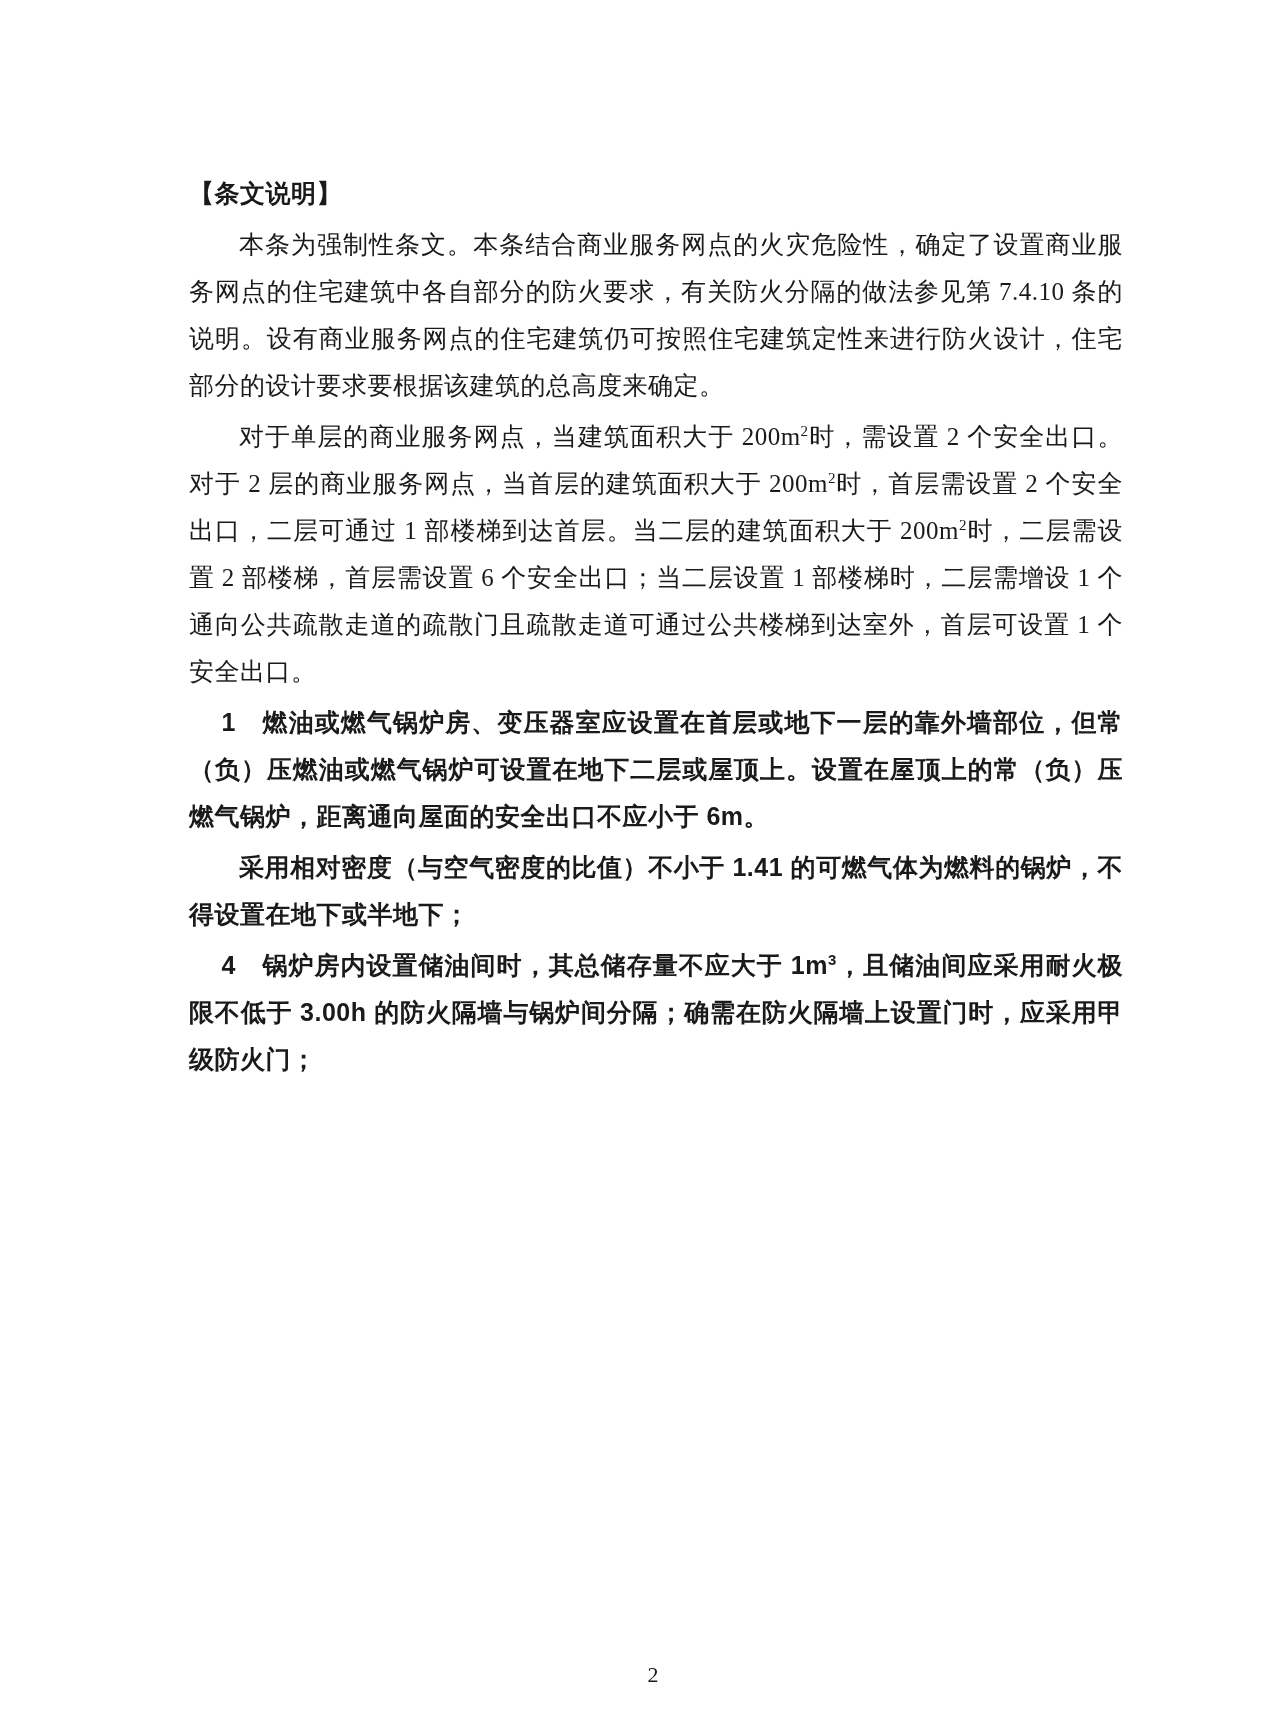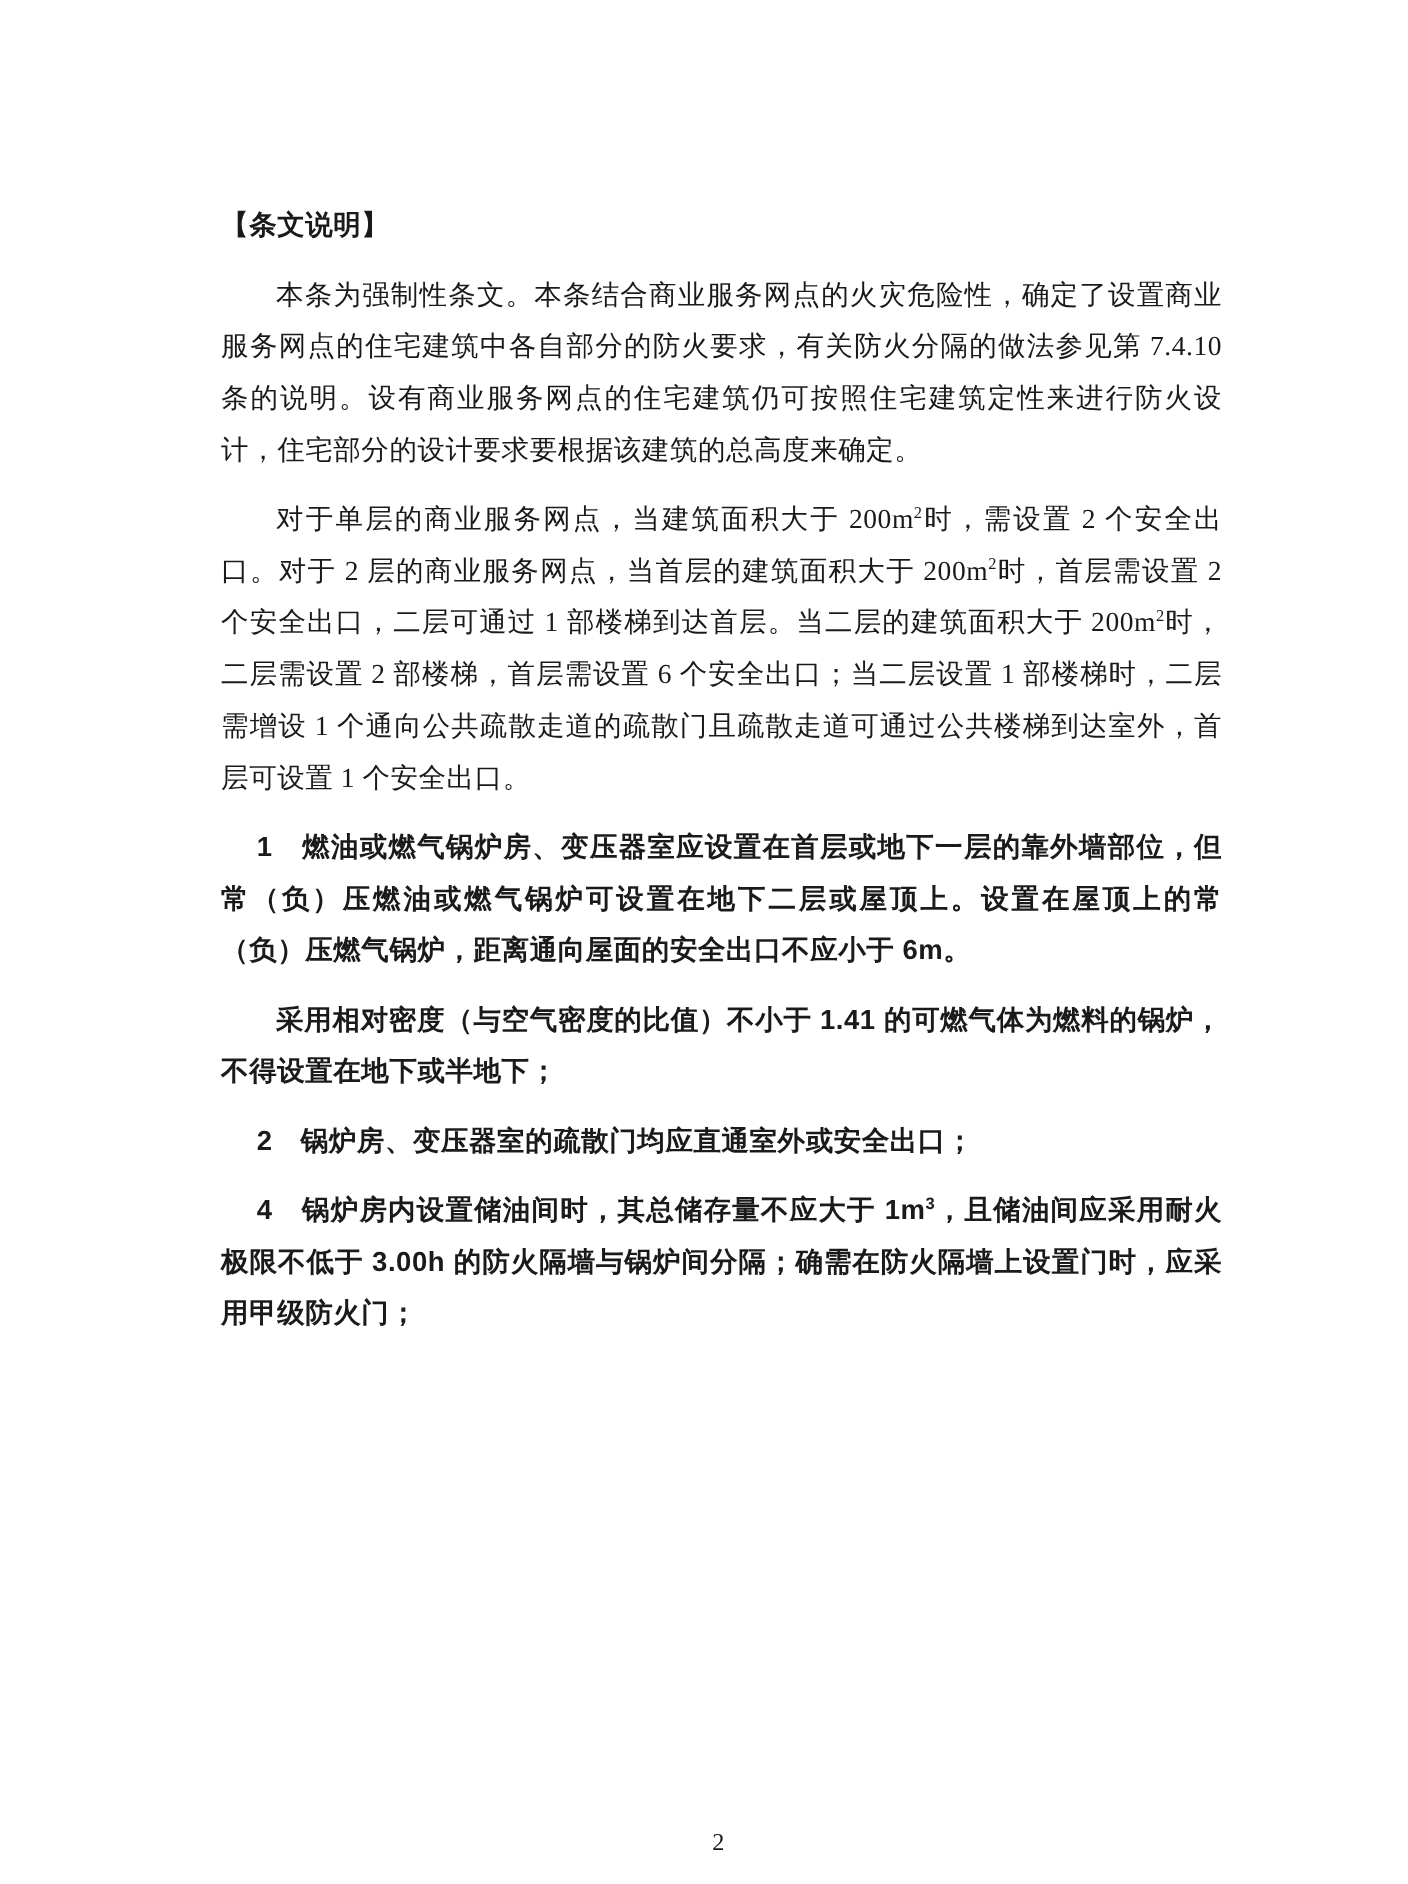--- a/index.html
+++ b/index.html
@@ -17,21 +17,21 @@
     overflow:hidden;
     color:var(--text-color);
   }
   .content{
     position:absolute;
     left:185px;
     top:166px;
     width:942px;
   }
   .content p{
-    margin:16px;
+    margin:4px;
     font-size:25px;
     line-height:47px;
     text-align:justify;
     letter-spacing:0.5px;
     color:var(--text-color);
   }
   .song{ font-family:"Liberation Serif","DejaVu Serif",serif; }
   .hei{  font-family:"Liberation Sans","DejaVu Sans",sans-serif; font-weight:600; }
   .heading{ font-weight:bold; }
   .indent{ text-indent:2em; }
@@ -67,17 +67,16 @@
 <body>
 
 <div class="page">
   <div class="content">
     <p class="heading hei">【条文说明】</p>
 
   <p class="song indent"><span>本条为强制性条文。本条结合商业服务网点的火灾危险性，确定了设置商业服务网点的住宅建筑中各自部分的防火要求，有关防火分隔的做法参见第 7.4.10 条的说明。设有商业服务网点的住宅建筑仍可按照住宅建筑定性来进行防火设计，住宅部分的设计要求要根据该建筑的总高度来确定。</span></p>
       <p class="song indent"><span>对于单层的商业服务网点，当建筑面积大于 200m</span><sup>2</sup><span>时，需设置 2 个安全出口。对于 2 层的商业服务网点，当首层的建筑面积大于 200m</span><sup>2</sup><span>时，首层需设置 2 个安全出口，二层可通过 1 部楼梯到达首层。当二层的建筑面积大于 200m</span><sup>2</sup><span>时，二层需设置 2 部楼梯，首层需设置 6 个安全出口；当二层设置 1 部楼梯时，二层需增设 1 个通向公共疏散走道的疏散门且疏散走道可通过公共楼梯到达室外，首层可设置 1 个安全出口。</span></p>
       <p class="hei indent-item"><span>1　燃油或燃气锅炉房、变压器室应设置在首层或地下一层的靠外墙部位，但常（负）压燃油或燃气锅炉可设置在地下二层或屋顶上。设置在屋顶上的常（负）压燃气锅炉，距离通向屋面的安全出口不应小于 6m。</span></p>
       <p class="hei indent"><span>采用相对密度（与空气密度的比值）不小于 1.41 的可燃气体为燃料的锅炉，不得设置在地下或半地下；</span></p>
-      <p class="hei indent-item"><span>2　锅炉房、变压器室的疏散门均应直通室外或安全出口；</span></p>
       <p class="hei indent-item"><span>4　锅炉房内设置储油间时，其总储存量不应大于 1m</span><sup>3</sup><span>，且储油间应采用耐火极限不低于 3.00h 的防火隔墙与锅炉间分隔；确需在防火隔墙上设置门时，应采用甲级防火门；</span></p>
     </div>
   <div class="page-number">2</div>
 </div>
 
 </body></html>

